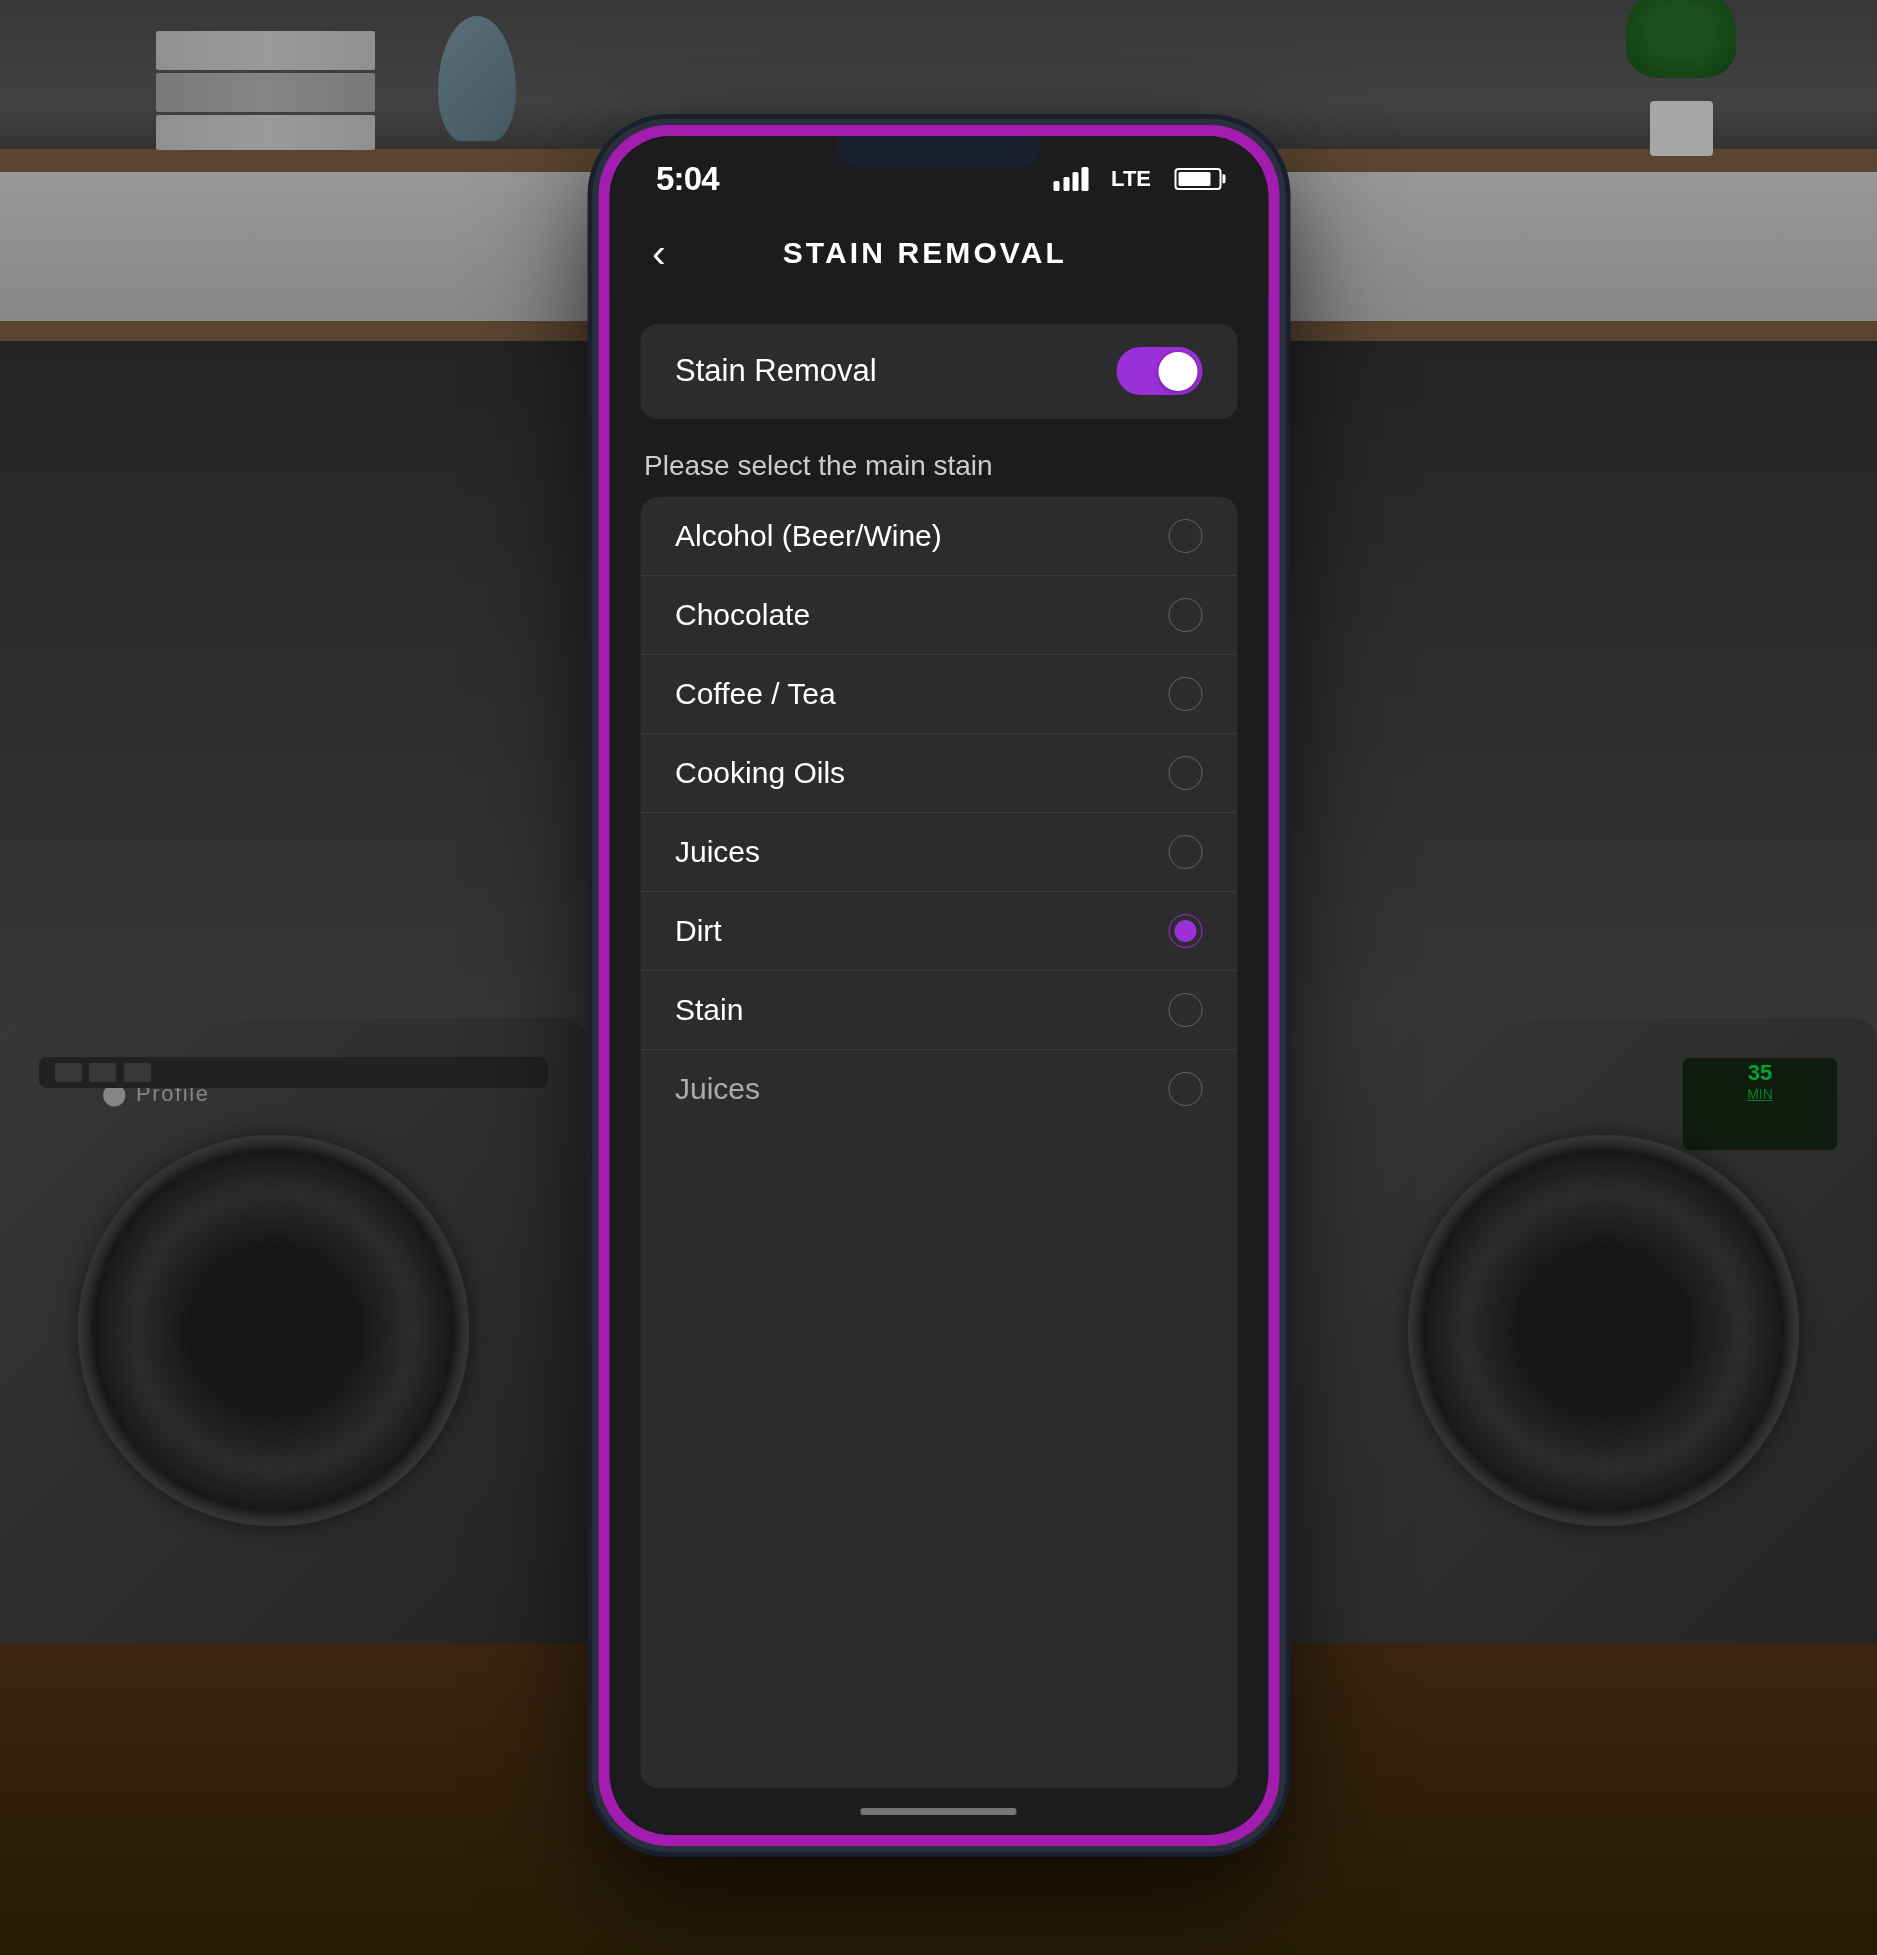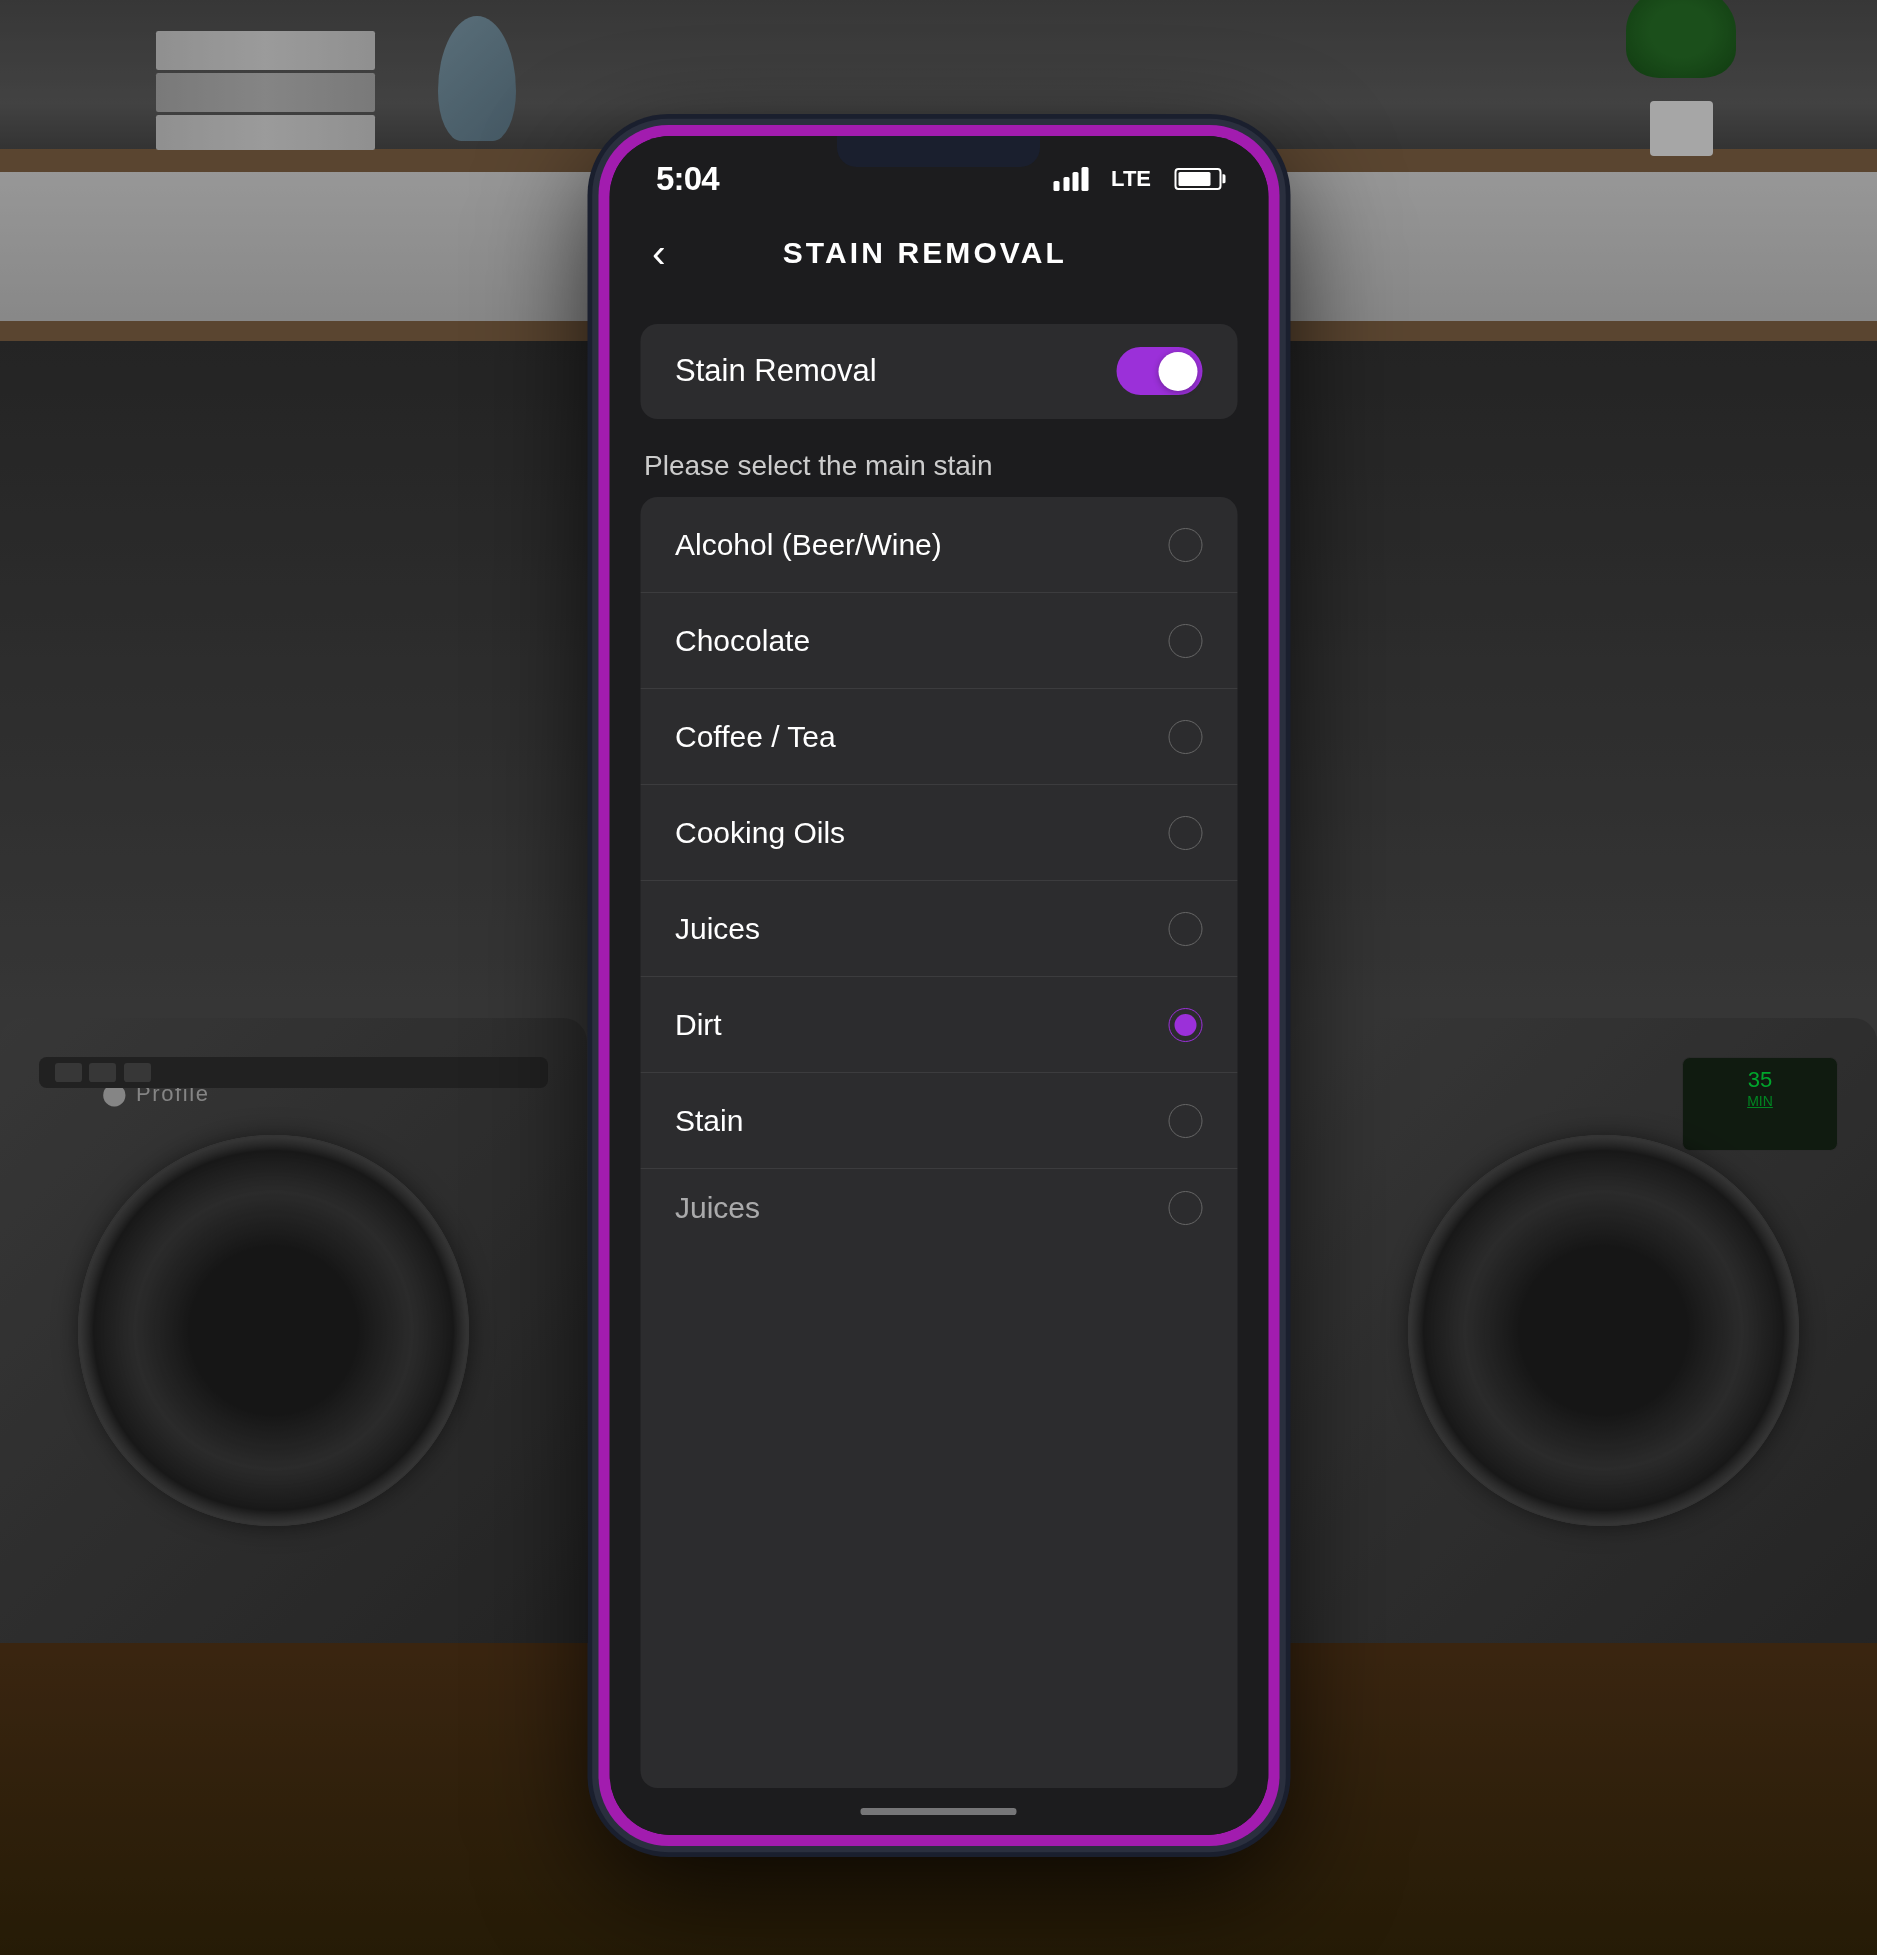--- a/index.html
+++ b/index.html
@@ -343,21 +343,21 @@
       margin: 0 31px;
       background: #2c2c2e;
       border-radius: 17px;
     }
 
     .stain-item {
       display: flex;
       align-items: center;
       justify-content: space-between;
       padding: 0 35px;
-      height: 96px;
+      height: 79px;
       border-bottom: 0.8px solid #3c3c3e;
       cursor: pointer;
     }
 
     .stain-item:last-child {
       border-bottom: none;
     }
 
     .stain-name {
       color: white;
@@ -481,21 +481,21 @@
     <div style="position:absolute;top:39px;left:39px;right:39px;height:31px;background:#333;border-radius:7.8px;display:flex;align-items:center;padding:0 15.6px;gap:7.8px;">
       <div style="width:27px;height:19.6px;background:#555;border-radius:3.1px;"></div>
       <div style="width:27px;height:19.6px;background:#555;border-radius:3.1px;"></div>
       <div style="width:27px;height:19.6px;background:#555;border-radius:3.1px;"></div>
     </div>
   </div>
 
   <div class="washer-right">
 
     <div style="position:absolute;top:39px;right:39px;width:156px;height:94px;background:#1a2a1a;border-radius:7.8px;border:1.6px solid #444;">
-      <div style="color:#00ff44;font-size:22px;font-weight:400;text-align:center;padding-top:9px;">35</div>
+      <div style="color:#00ff44;font-size:22px;font-weight:700;text-align:center;padding-top:2px;">35</div>
       <div style="color:#00cc33;font-size:14px;text-align:center;text-decoration:underline;">MIN</div>
     </div>
   </div>
 
   <div class="floor"></div>
 
   <div class="bg-overlay"></div>
 </div>
 
 <div class="phone-wrapper">

